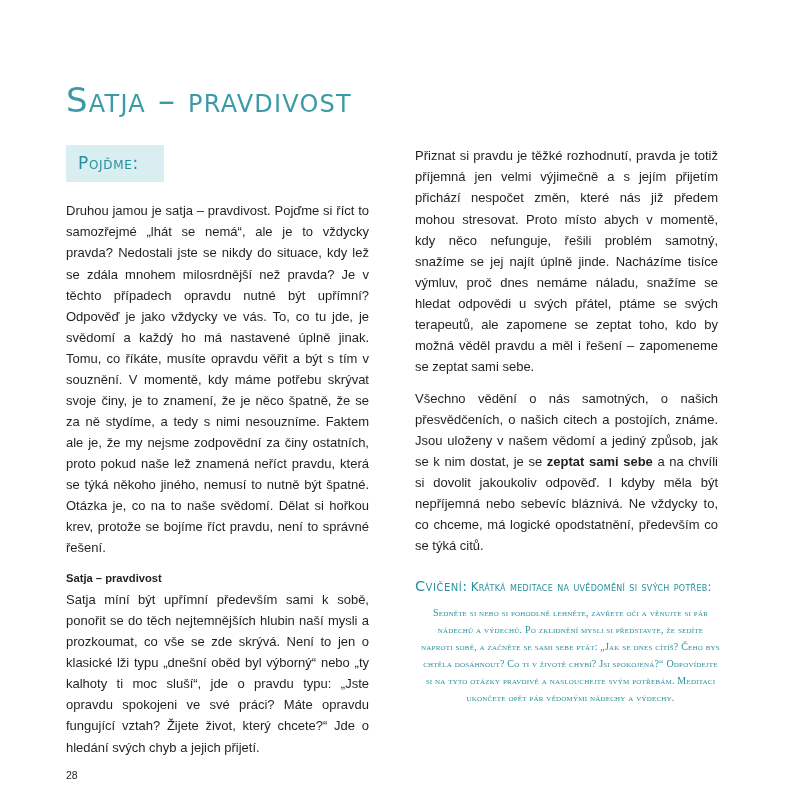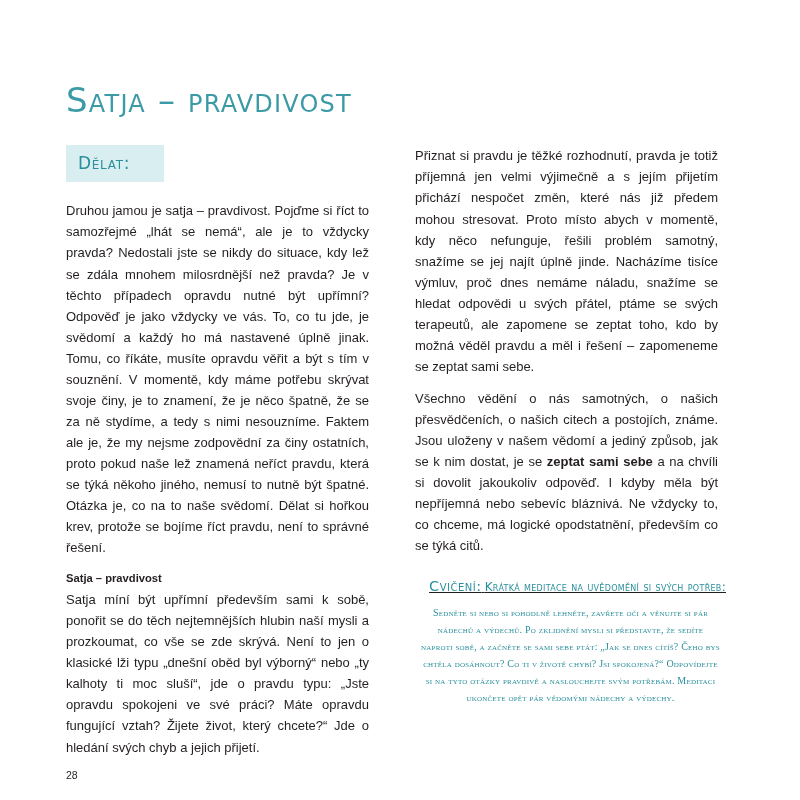--- a/index.html
+++ b/index.html
@@ -86,22 +86,21 @@
     font-variant: small-caps;
     color: #3c9aa6;
     font-size: 15.5px;
     letter-spacing: 0.6px;
     margin: 16px 0 11px 0;
   }
 
   .exercise-head {
     margin: 22px 0 10px 0;
     font-size: 11.2px;
-    text-align: right;
-    text-decoration: underline;
+    text-align: left;
   }
   .exercise-head .ex-label {
     font-family: "DejaVu Sans", sans-serif;
     font-variant: small-caps;
     color: #2a8f9c;
     font-size: 14.5px;
     letter-spacing: 0.5px;
   }
   .exercise-head .ex-sub {
     font-family: "DejaVu Sans", sans-serif;
@@ -139,21 +138,21 @@
 
 <div class="page">
 
   <h1 class="chapter-title">Satja – pravdivost</h1>
 
   <div class="columns">
 
     <div class="col">
 
       <div class="speaker-box">
-        <span class="speaker-label">Dělat:</span>
+        <span class="speaker-label">Pojďme:</span>
       </div>
 
       <p class="body">Druhou jamou je satja – pravdivost. Pojďme si říct to samozřejmé „lhát se nemá“, ale je to vždycky pravda? Nedostali jste se nikdy do situace, kdy lež se zdála mnohem milosrdnější než pravda? Je v těchto případech opravdu nutné být upřímní? Odpověď je jako vždycky ve vás. To, co tu jde, je svědomí a každý ho má nastavené úplně jinak. Tomu, co říkáte, musíte opravdu věřit a být s tím v souznění. V momentě, kdy máme potřebu skrývat svoje činy, je to znamení, že je něco špatně, že se za ně stydíme, a tedy s nimi nesouzníme. Faktem ale je, že my nejsme zodpovědní za činy ostatních, proto pokud naše lež znamená neříct pravdu, která se týká někoho jiného, nemusí to nutně být špatné. Otázka je, co na to naše svědomí. Dělat si hořkou krev, protože se bojíme říct pravdu, není to správné řešení.</p>
 
       <div class="list-head">Satja – pravdivost</div>
 
 
       <p class="body">Satja míní být upřímní především sami k sobě, ponořit se do těch nejtemnějších hlubin naší mysli a prozkoumat, co vše se zde skrývá. Není to jen o klasické lži typu „dnešní oběd byl výborný“ nebo „ty kalhoty ti moc sluší“, jde o pravdu typu: „Jste opravdu spokojeni ve své práci? Máte opravdu fungující vztah? Žijete život, který chcete?“ Jde o hledání svých chyb a jejich přijetí.</p>
 
     </div>

